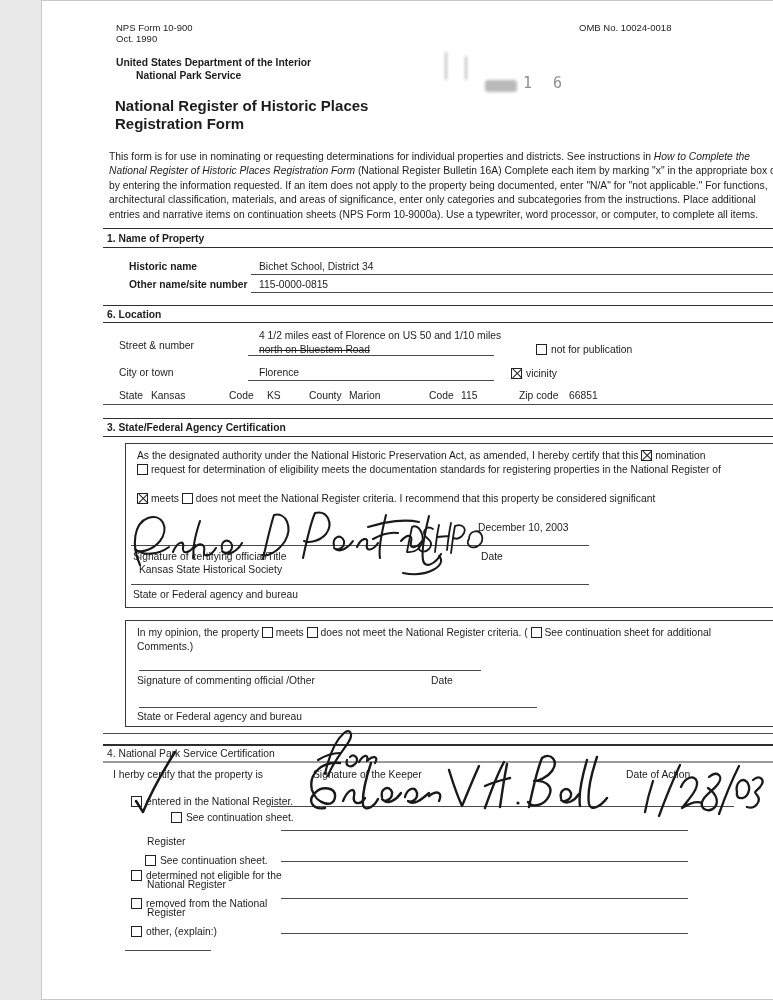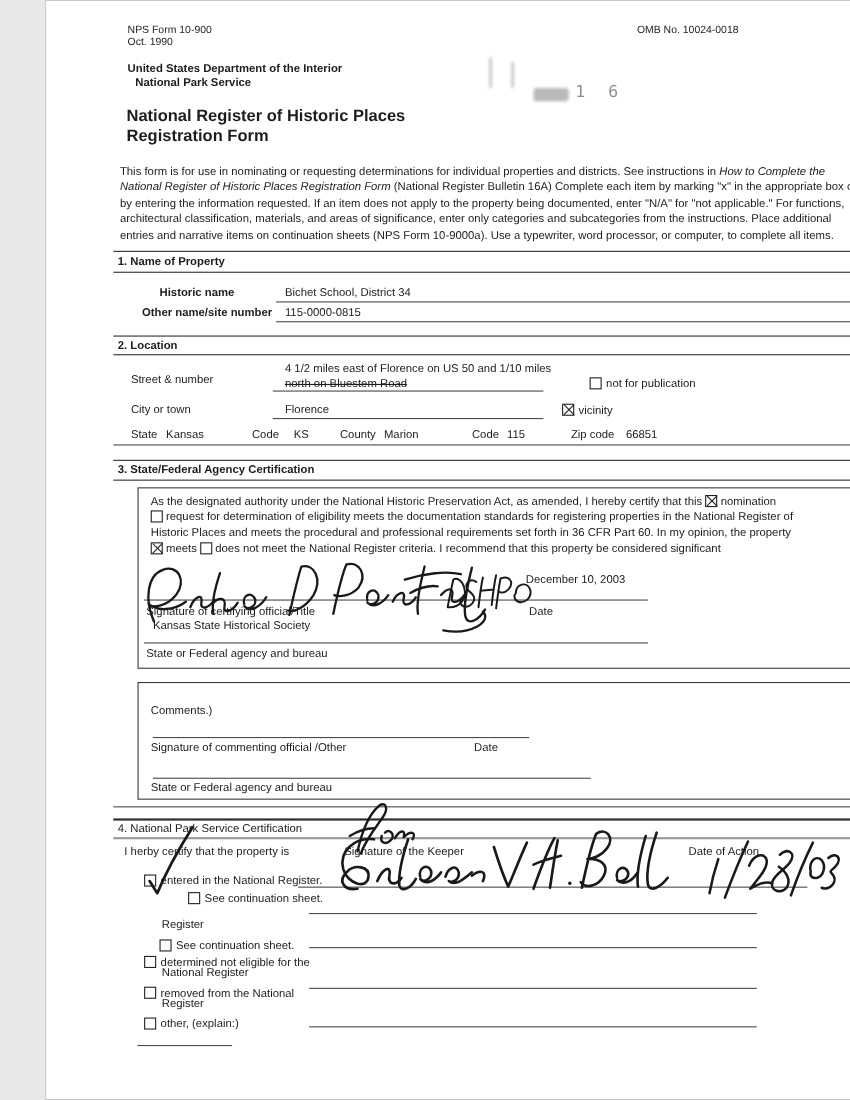--- a/index.html
+++ b/index.html
@@ -31,48 +31,48 @@
 </head>
 <body>
 
 <div class="page">
 
   <div class="abs t ts" style="left:75px;top:22px;">NPS Form 10-900</div>
   <div class="abs t ts" style="left:75px;top:33px;">Oct. 1990</div>
   <div class="abs t ts" style="left:538px;top:22px;">OMB No. 10024-0018</div>
 
   <div class="abs t b" style="left:75px;top:57px;">United States Department of the Interior</div>
-  <div class="abs t b" style="left:68px;top:70px;padding-left:14px;">National Park Service</div>
+  <div class="abs t b" style="left:81px;top:70px;padding-left:14px;">National Park Service</div>
 
   <div class="smudge" style="left:404px;top:52px;width:2px;height:28px;"></div>
   <div class="smudge" style="left:424px;top:56px;width:2px;height:24px;"></div>
   <div class="smudge" style="left:444px;top:80px;width:32px;height:12px;"></div>
   <div class="abs stamp" style="left:482px;top:74px;">1 6</div>
 
   <div class="abs title" style="left:74px;top:97px;">National Register of Historic Places</div>
   <div class="abs title" style="left:74px;top:115px;">Registration Form</div>
 
   <div class="abs t wrap" style="left:68px;top:150px;width:676px;line-height:14.4px;white-space:normal;">
     <span>This form is for use in nominating or requesting determinations for individual properties and districts.  See instructions in </span><i>How to Complete the National Register of Historic Places Registration Form</i><span> (National Register Bulletin 16A) Complete each item by marking "x" in the appropriate box or by entering the information requested. If an item does not apply to the property being documented, enter "N/A" for "not applicable." For functions, architectural classification, materials, and areas of significance, enter only categories and subcategories from the instructions.  Place additional entries and narrative items on continuation sheets (NPS Form 10-9000a). Use a typewriter, word processor, or computer, to complete all items.</span>
   </div>
 
   <div class="rule" style="left:62px;top:228px;width:683px;"></div>
   <div class="abs t b" style="left:66px;top:233px;">1. Name of Property</div>
   <div class="rule" style="left:62px;top:247px;width:683px;"></div>
 
-  <div class="abs t b" style="left:104px;top:261px;">Historic name</div>
+  <div class="abs t b" style="left:88px;top:261px;">Historic name</div>
   <div class="abs t" style="left:218px;top:261px;">Bichet School, District 34</div>
   <div class="rule thin" style="left:210px;top:274px;width:522px;"></div>
 
   <div class="abs t b" style="left:88px;top:279px;text-align:right;">Other name/site number</div>
   <div class="abs t" style="left:218px;top:279px;">115-0000-0815</div>
   <div class="rule thin" style="left:210px;top:292px;width:522px;"></div>
 
   <div class="rule" style="left:62px;top:305px;width:683px;"></div>
-  <div class="abs t b" style="left:66px;top:309px;">2. Location</div>
+  <div class="abs t b" style="left:66px;top:309px;">6. Location</div>
   <div class="rule" style="left:62px;top:322px;width:683px;"></div>
 
   <div class="abs t" style="left:78px;top:340px;">Street &amp; number</div>
   <div class="abs t" style="left:218px;top:330px;">4 1/2 miles east of Florence on US 50 and 1/10 miles</div>
   <div class="abs t strike" style="left:218px;top:344px;">north on Bluestem Road</div>
   <div class="rule thin" style="left:207px;top:355px;width:246px;"></div>
   <div class="abs cbrow" style="left:470px;top:339px;padding-left:25px;">
     <span class="cb"></span><span class="t">not for publication</span>
   </div>
 
@@ -102,37 +102,45 @@
   <div class="boxed" style="left:84px;top:443px;width:656px;height:163px;"></div>
   <div class="abs t" style="left:96px;top:450px;">
     <span>As the designated authority under the National Historic Preservation Act, as amended, I hereby certify that this</span>
     <span class="cb x"></span>
     <span>nomination</span>
   </div>
   <div class="abs t" style="left:96px;top:464px;">
     <span class="cb"></span>
     <span>request for determination of eligibility meets the documentation standards for registering properties in the National Register of</span>
   </div>
-  <div class="abs t" style="left:96px;top:479px;">Historic Places and meets the procedural and professional requirements set forth in 36 CFR Part 60.  In my opinion, the property</div>
   <div class="abs t" style="left:96px;top:493px;">
     <span class="cb x"></span>
     <span>meets</span>
     <span class="cb"></span>
     <span>does not meet the National Register criteria.  I recommend that this property be considered significant</span>
   </div>
 
   <div class="abs t" style="left:437px;top:522px;">December 10, 2003</div>
   <div class="rule thin" style="left:90px;top:545px;width:458px;"></div>
   <div class="abs t" style="left:92px;top:551px;">Signature of certifying official/Title</div>
   <div class="abs t" style="left:440px;top:551px;">Date</div>
   <div class="abs t" style="left:98px;top:564px;">Kansas State Historical Society</div>
   <div class="rule thin" style="left:90px;top:584px;width:458px;"></div>
   <div class="abs t" style="left:92px;top:589px;">State or Federal agency and bureau</div>
 
   <div class="boxed" style="left:84px;top:620px;width:656px;height:105px;"></div>
+  <div class="abs t" style="left:96px;top:627px;">
+    <span>In my opinion, the property</span>
+    <span class="cb"></span>
+    <span>meets</span>
+    <span class="cb"></span>
+    <span>does not meet the National Register criteria.  (</span>
+    <span class="cb"></span>
+    <span>See continuation sheet for additional</span>
+  </div>
   <div class="abs t" style="left:96px;top:641px;">Comments.)</div>
   <div class="rule thin" style="left:98px;top:670px;width:342px;"></div>
   <div class="abs t" style="left:96px;top:675px;">Signature of commenting official /Other</div>
   <div class="abs t" style="left:390px;top:675px;">Date</div>
   <div class="rule thin" style="left:98px;top:707px;width:398px;"></div>
   <div class="abs t" style="left:96px;top:711px;">State or Federal agency and bureau</div>
 
   <div class="rule thin" style="left:62px;top:733px;width:683px;"></div>
   <div class="rule" style="left:62px;top:744px;width:683px;height:1.8px;"></div>
   <div class="abs t" style="left:66px;top:748px;">4. National Park Service Certification</div>

